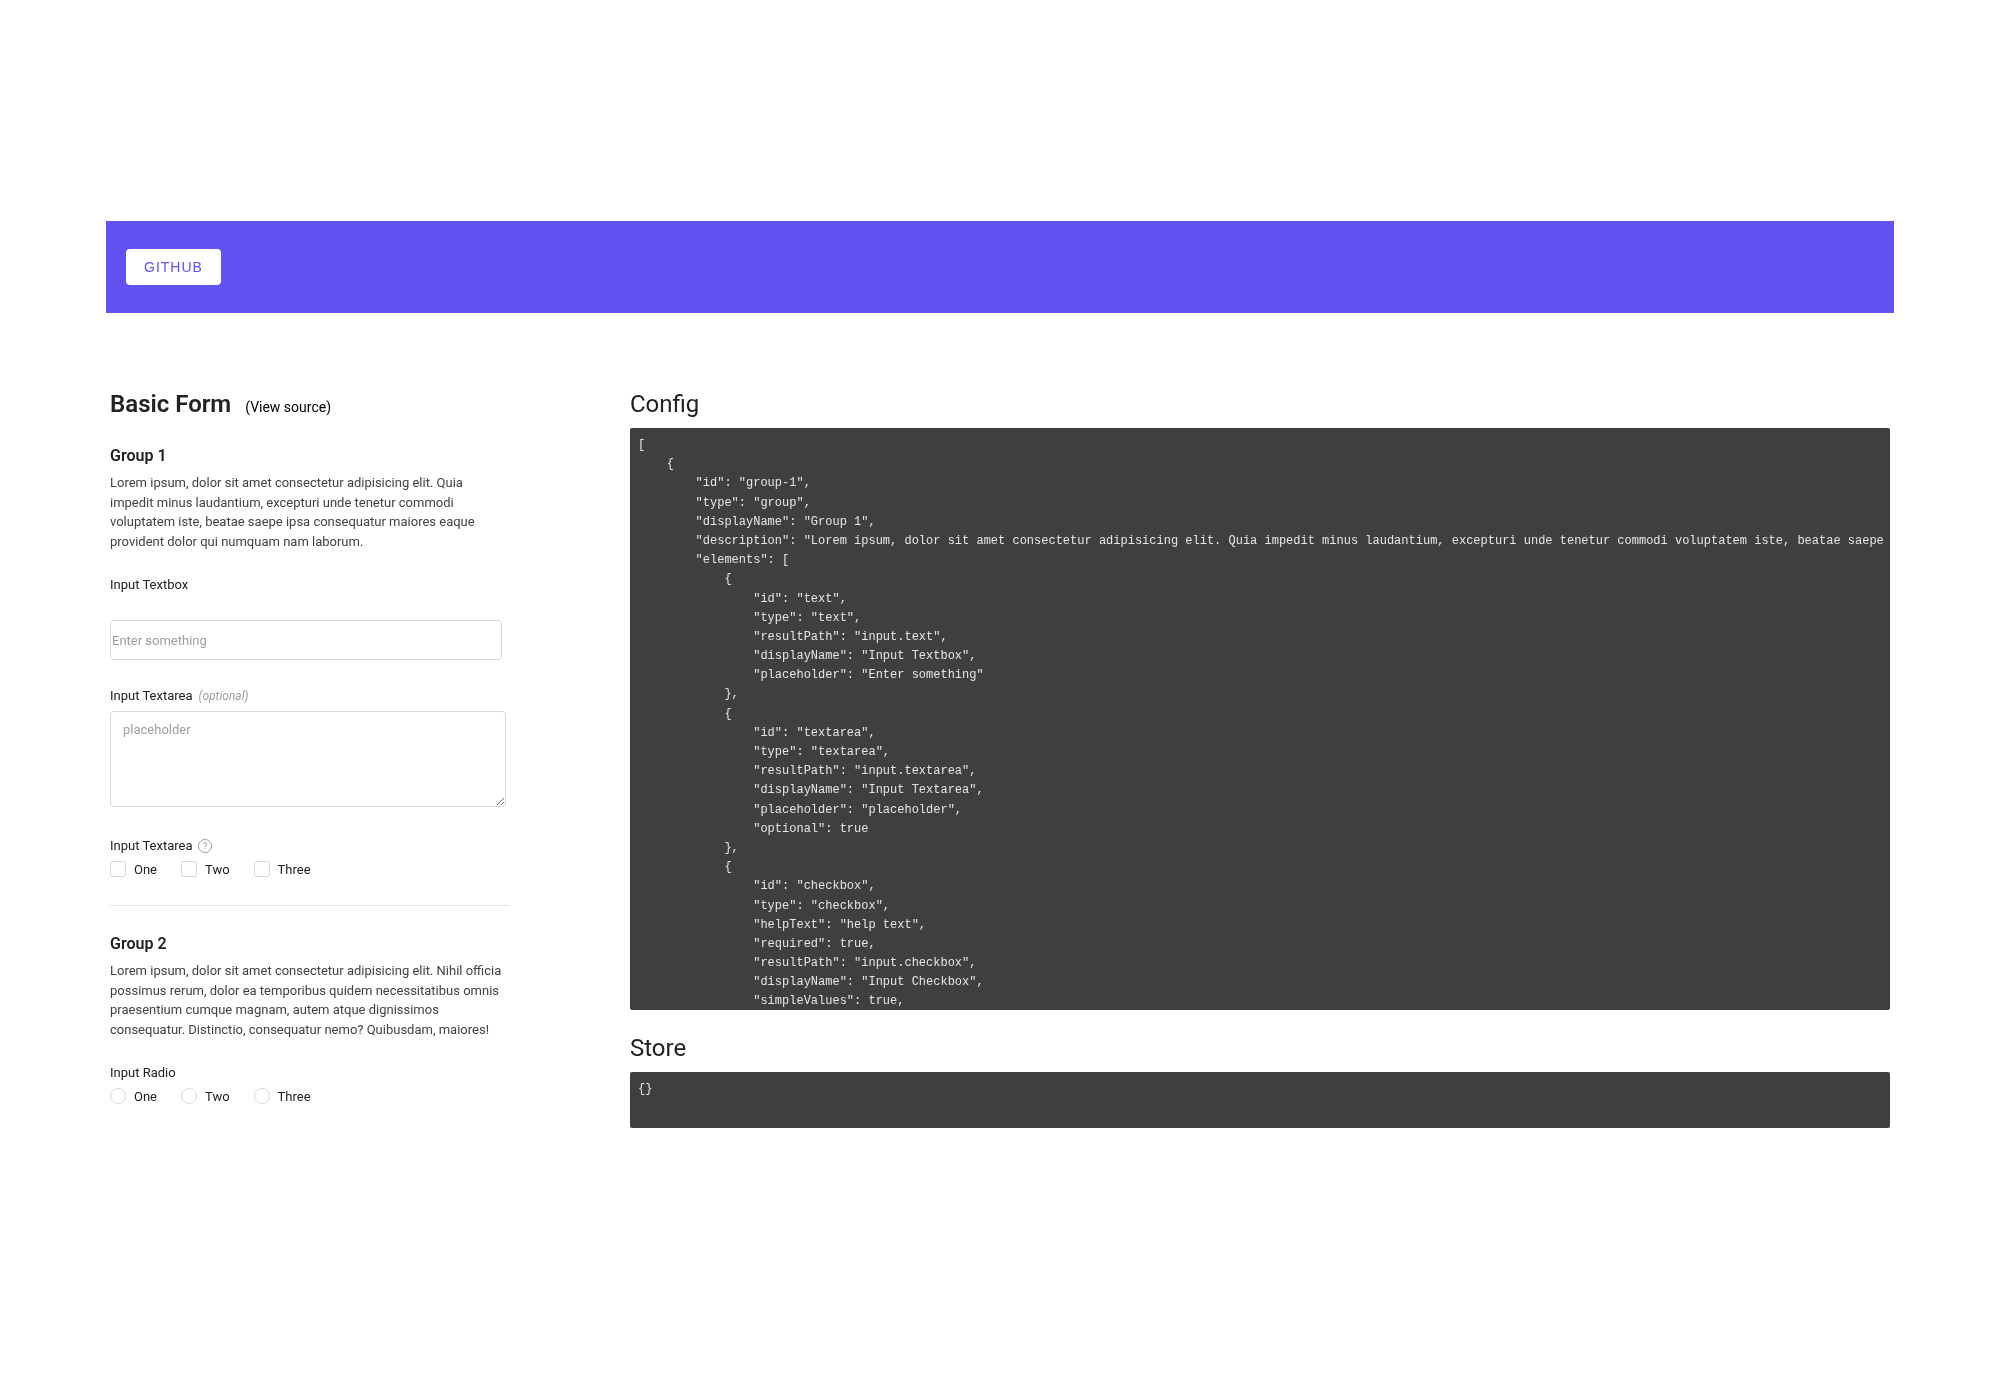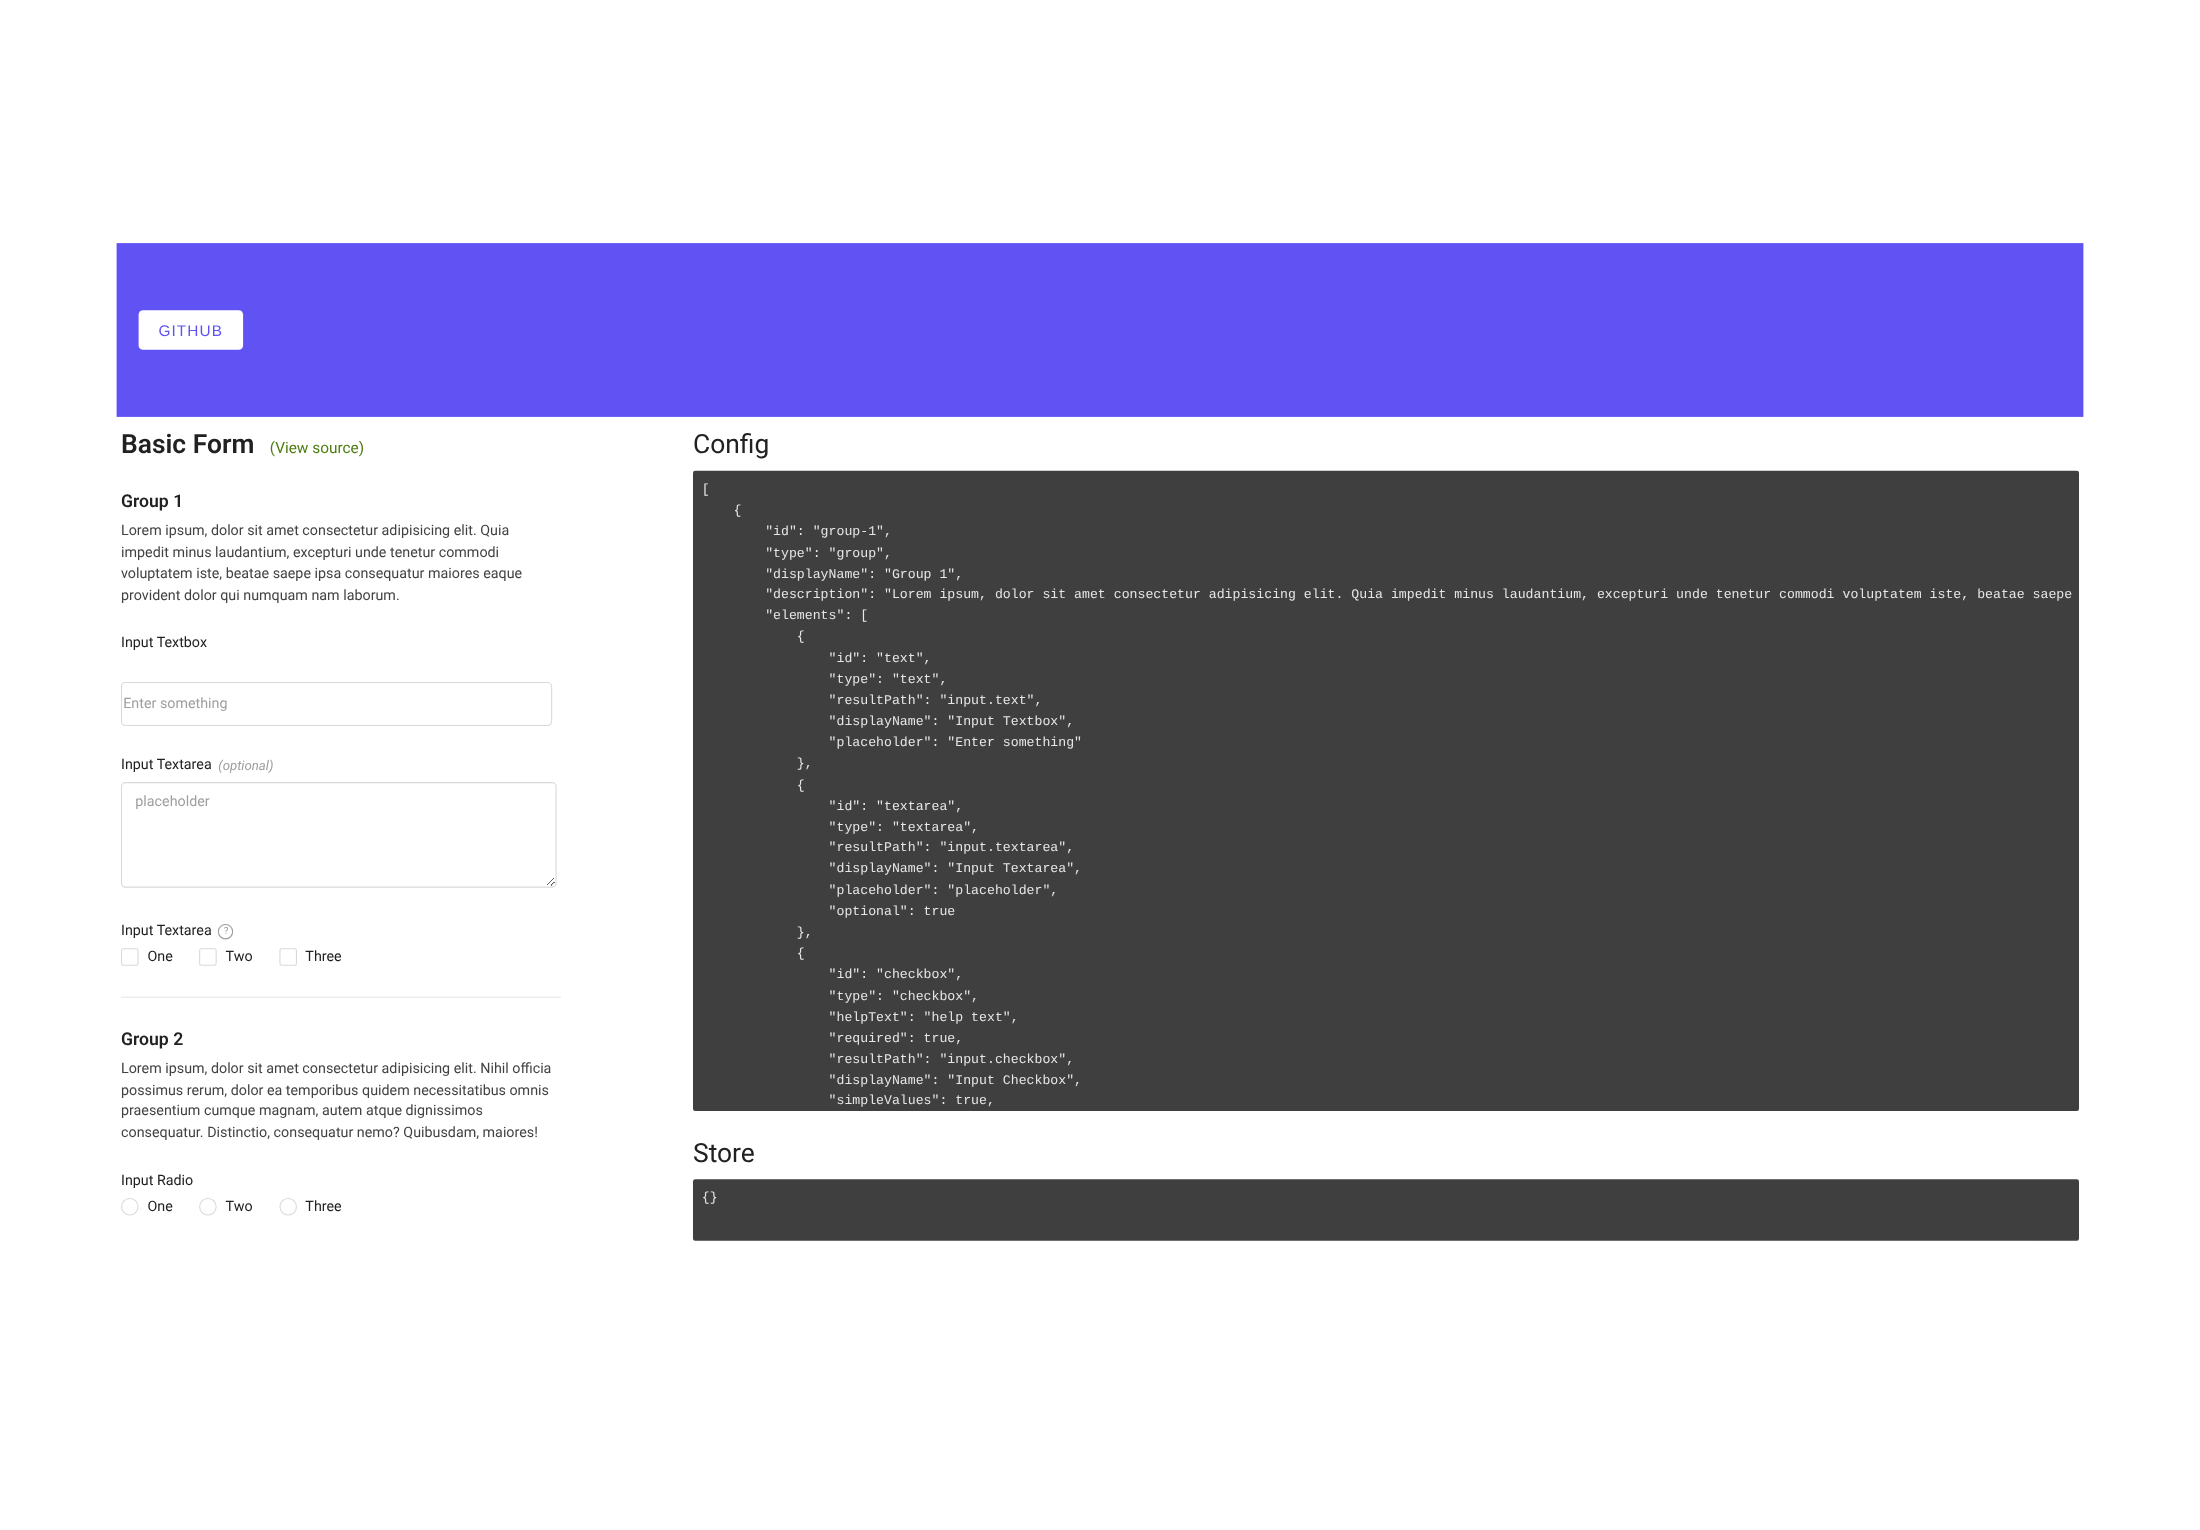--- a/index.html
+++ b/index.html
@@ -13,21 +13,21 @@
     width: 2000px;
     height: 1391px;
     position: relative;
     background: #fff;
   }
   .topbar {
     position: absolute;
     top: 221px;
     left: 106px;
     right: 106px;
-    height: 158px;
+    height: 92px;
     background: #6152F4;
     display: flex;
     align-items: center;
     padding-left: 20px;
   }
   .github-btn {
     background: #ffffff;
     color: #6152F4;
     border: none;
     border-radius: 4px;
@@ -59,21 +59,21 @@
     align-items: baseline;
     gap: 14px;
     margin-bottom: 28px;
   }
   .page-title {
     font-size: 24px;
     font-weight: 600;
     color: #212121;
   }
   .view-source {
-    color: #4d7c0f;
+    color: #000000;
     font-size: 14px;
     text-decoration: none;
     cursor: pointer;
   }
   .group-title {
     font-size: 16px;
     font-weight: 600;
     margin-bottom: 8px;
     color: #212121;
   }

